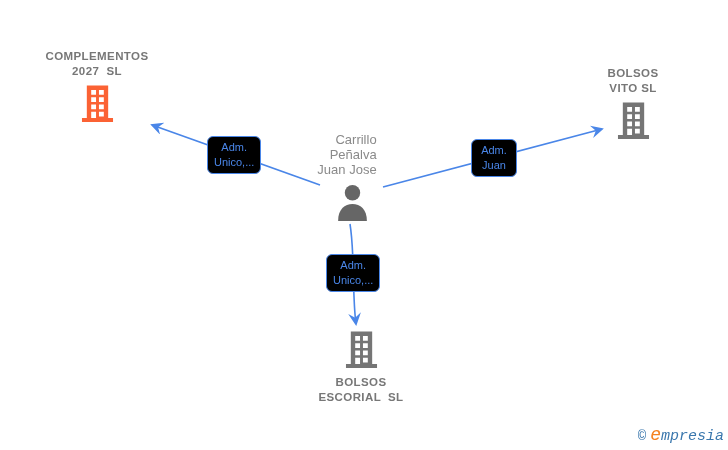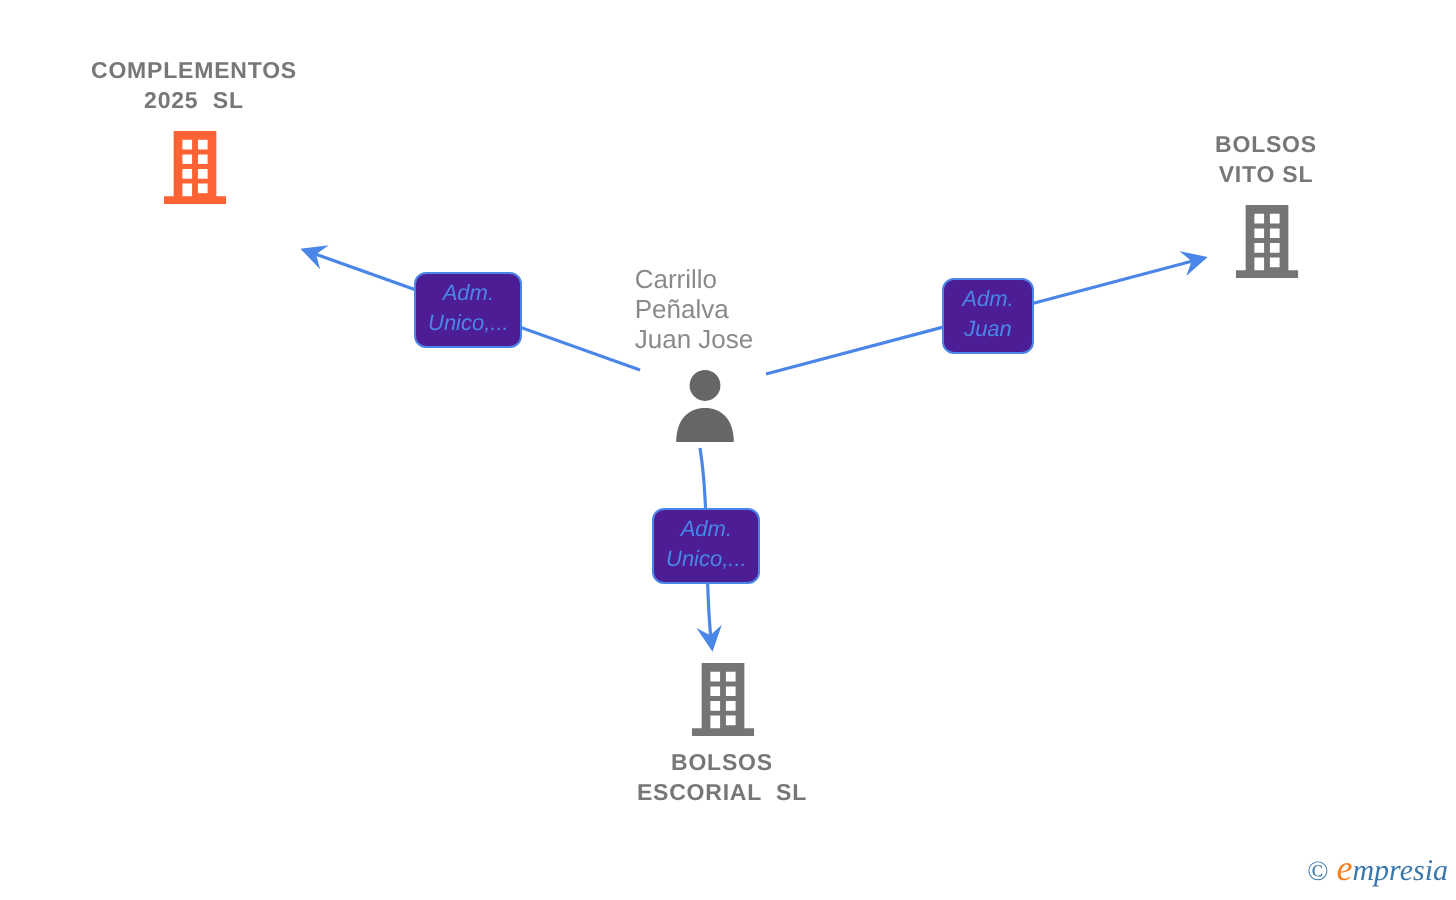--- a/index.html
+++ b/index.html
@@ -20,46 +20,46 @@
   svg.links{position:absolute;left:0;top:0;z-index:1;}
   svg.links path{stroke:var(--link-blue);stroke-width:1.6;fill:none;}
 
   .node{position:absolute;display:flex;flex-direction:column;align-items:center;z-index:2;cursor:pointer;}
   .company-label{
     text-align:center;font-size:11.5px;font-weight:bold;letter-spacing:.4px;
     color:var(--company-gray);line-height:15px;
   }
   .company-label span, .person-label span, .rel-label span{display:block;white-space:pre;}
   .person-label{
-    text-align:left;font-size:13px;font-weight:normal;color:var(--name-gray);line-height:15px;
+    text-align:right;font-size:13px;font-weight:normal;color:var(--name-gray);line-height:15px;
   }
   .icon-wrap{margin-top:6px;line-height:0;}
   .bldg{width:33px;height:38px;}
   .bldg.orange{color:var(--highlight-orange);}
   .bldg.gray{color:var(--icon-gray);}
   .person-glyph{width:33px;height:37px;color:var(--person-gray);margin-top:7px;transform:translateX(5px);}
 
   .rel-label{
-    position:absolute;z-index:3;background:#4c1d95;
+    position:absolute;z-index:3;background:#000000;
     border:1.6px solid var(--link-blue);border-radius:6px;
     color:var(--link-blue);font-size:11px;line-height:15px;text-align:center;
-    padding:3px 6px;min-width:32px;cursor:pointer;font-style:italic;
+    padding:3px 6px;min-width:32px;cursor:pointer;
   }
 
-  .pos-company-tl{left:17px;top:29px;width:160px;}
+  .pos-company-tl{left:17px;top:49px;width:160px;}
   .pos-company-tr{left:553px;top:66px;width:160px;}
   .pos-person{left:267px;top:132px;width:160px;}
   .pos-company-b{left:281px;top:331px;width:160px;}
   .pos-box1{left:207px;top:136px;}
   .pos-box2{left:471px;top:139px;}
   .pos-box3{left:326px;top:254px;}
 
   .logo{
     position:absolute;right:4px;bottom:4px;z-index:2;
-    font-family:Liberation Serif, serif;font-style:italic;
+    font-family:Liberation Mono, monospace;font-style:italic;
     font-size:15px;line-height:18px;white-space:nowrap;
   }
   .logo .copy{color:var(--brand-blue);font-style:normal;font-size:14px;margin-right:4px;}
   .logo .brand-e{color:var(--brand-orange);font-size:18px;}
   .logo .brand-rest{color:var(--brand-blue);}
 </style>
 </head>
 <body>
 
 <div class="canvas">
@@ -86,21 +86,21 @@
 
   <svg class="links" width="728" height="450">
     <path d="M320,185 L152,125" marker-end="url(#arrow-head)"></path>
     <path d="M383,187 L602,129" marker-end="url(#arrow-head)"></path>
     <path d="M350,224 C355,255 352,294 356,324" marker-end="url(#arrow-head)"></path>
   </svg>
 
   <div class="node pos-company-tl">
     <div class="company-label">
       <span>COMPLEMENTOS</span>
-      <span>2025  SL</span>
+      <span>2027  SL</span>
     </div>
     <div class="icon-wrap">
       <svg class="bldg orange">
           <use href="#sym-building"></use>
         </svg>
     </div>
   </div>
 
   <div class="node pos-company-tr">
     <div class="company-label">

